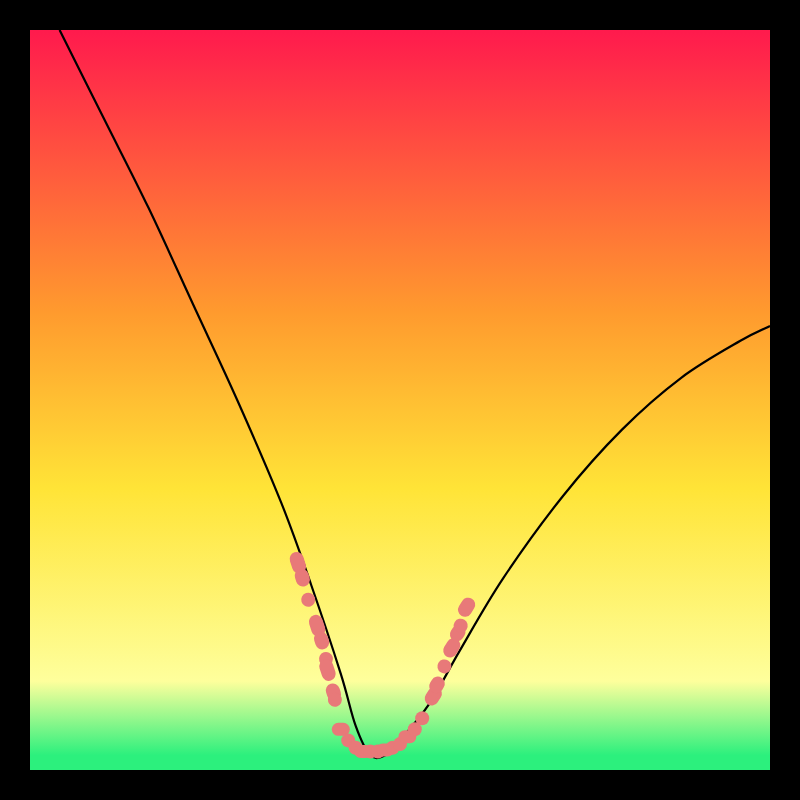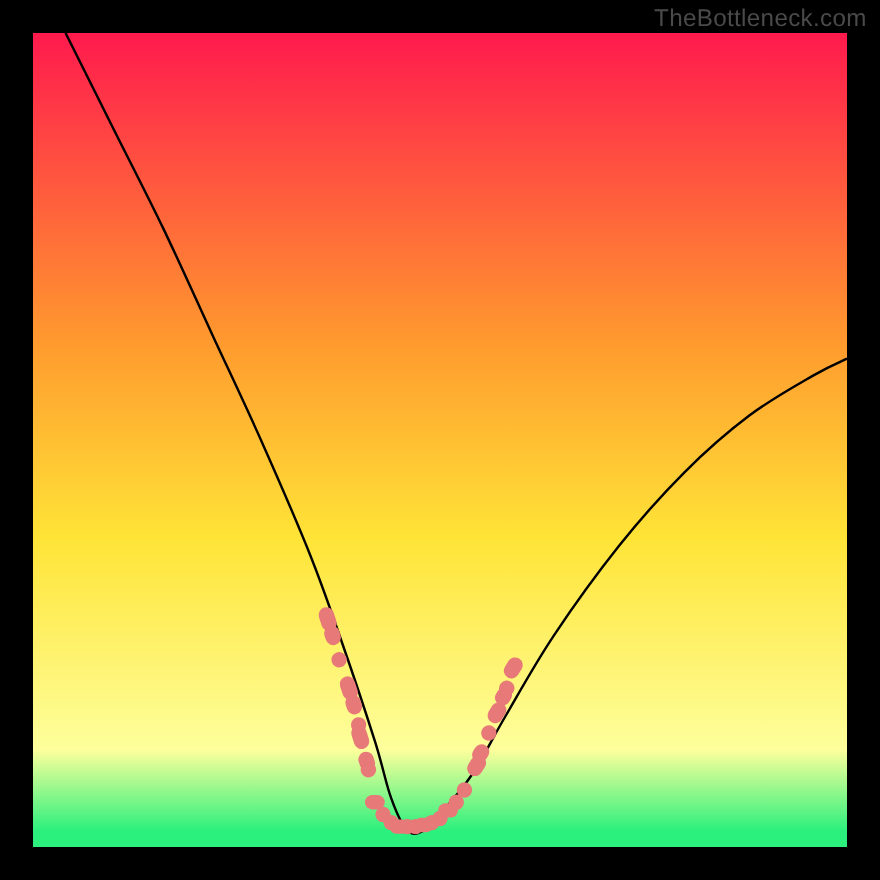--- a/index.html
+++ b/index.html
@@ -59,21 +59,20 @@
   }
   .pill {
     fill: #e87979;
   }
 </style>
 </head>
 <body>
 
 <div class="frame">
 
-  <div class="watermark">TheBottleneck.com</div>
 
   <div class="plot-area" id="plot-area" style="--c-top: #ff1a4d; --c-orange: #ff9a2e; --c-yellow: #ffe437; --c-pale: #feff9c; --c-green: #2cf07d;">
 
     <svg class="curve" viewBox="0 0 740 740" preserveAspectRatio="none">
       <path id="curvePath" class="curve-path" d="M 29.6 0.0 C 37.0 14.8, 59.2 59.2, 74.0 88.8 C 88.8 118.4, 103.6 146.8, 118.4 177.6 C 133.2 208.4, 148.0 241.7, 162.8 273.8 C 177.6 305.9, 192.4 336.7, 207.2 370.0 C 222.0 403.3, 239.3 442.8, 251.6 473.6 C 263.9 504.4, 271.3 526.6, 281.2 555.0 C 291.1 583.4, 303.4 620.4, 310.8 643.8 C 318.2 667.2, 320.7 682.0, 325.6 695.6 C 330.5 709.2, 335.5 720.3, 340.4 725.2 C 345.3 730.1, 350.3 727.7, 355.2 725.2 C 360.1 722.7, 362.6 719.0, 370.0 710.4 C 377.4 701.8, 389.7 688.2, 399.6 673.4 C 409.5 658.6, 416.9 642.6, 429.2 621.6 C 441.5 600.6, 456.3 573.5, 473.6 547.6 C 490.9 521.7, 513.1 490.9, 532.8 466.2 C 552.5 441.5, 572.3 419.3, 592.0 399.6 C 611.7 379.9, 631.5 362.6, 651.2 347.8 C 670.9 333.0, 695.6 319.4, 710.4 310.8 C 725.2 302.2, 735.1 298.5, 740.0 296.0"></path>
       <g id="markers">
           <rect x="256.9" y="525.8" width="22.0" height="14.0" rx="7.0" class="pill" transform="rotate(72 267.88000000000005 532.8)"></rect>
           <rect x="263.3" y="540.6" width="18.0" height="14.0" rx="7.0" class="pill" transform="rotate(72 272.32 547.6)"></rect>
           <rect x="271.2" y="562.8" width="14.0" height="14.0" rx="7.0" class="pill" transform="rotate(72 278.24 569.8)"></rect>
           <rect x="276.1" y="588.7" width="22.0" height="14.0" rx="7.0" class="pill" transform="rotate(72 287.11999999999995 595.7)"></rect>

